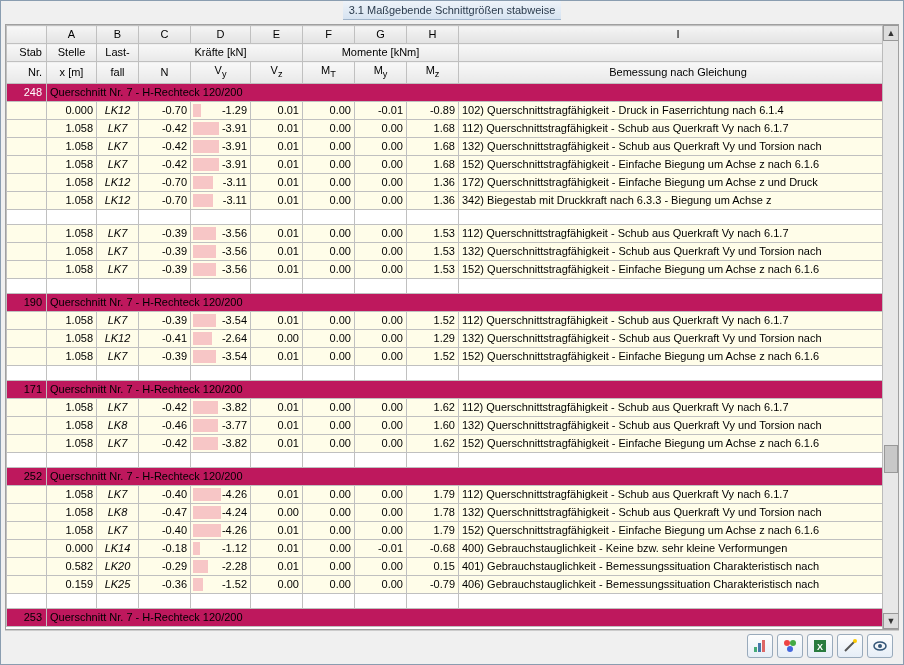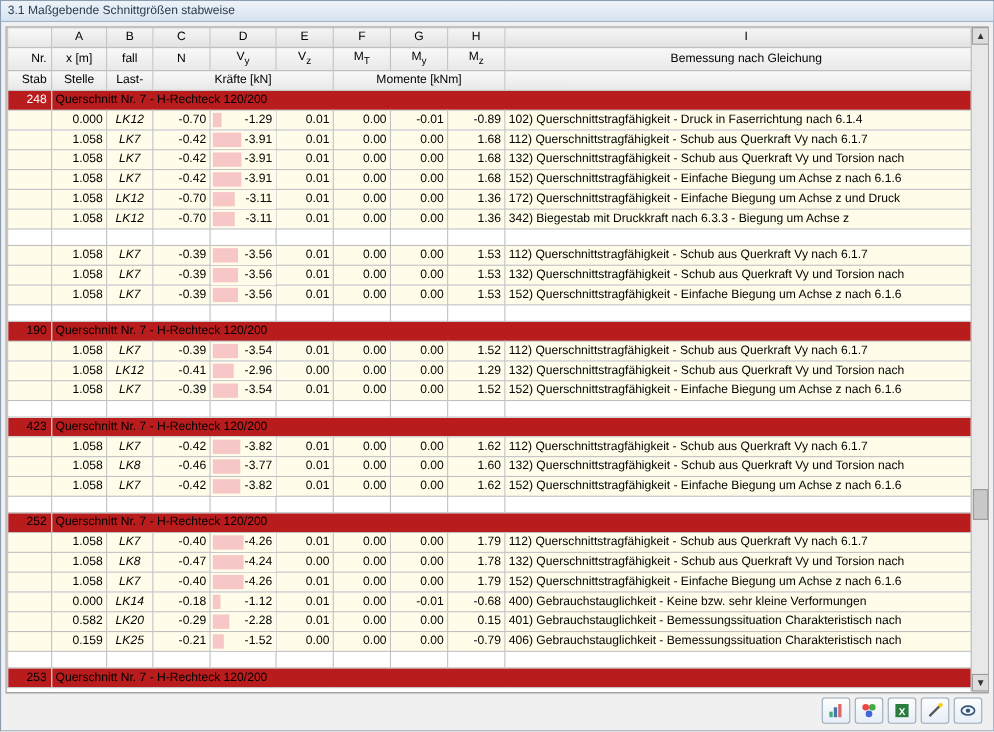--- a/index.html
+++ b/index.html
@@ -10,20 +10,21 @@
     background: #fff;
     overflow: hidden;
   }
   .window {
     width: 904px;
     height: 665px;
     border: 1px solid #8a9db0;
     background: #f0f0f0;
     display: flex;
     flex-direction: column;
+    align-items: center;
   }
   .titlebar {
     background: linear-gradient(#eef3f9, #d6e3f1);
     border-bottom: 1px solid #9fb3c9;
     padding: 3px 6px;
     font-size: 11px;
     color: #2b3b4d;
   }
   .content {
     flex: 1;
@@ -68,21 +69,21 @@
     width: 40px;
     background: linear-gradient(#f8f8f8,#e8e8e8);
     text-align: right;
     padding-right: 4px;
   }
   .stab-active {
     background: #2f6fd5;
     color: #fff;
   }
   .section-row td {
-    background: #b91c1c;
+    background: #be185d;
     font-size: 11px;
   }
   .data-row td {
     background: #fffde9;
     text-align: right;
   }
   .data-row td.txt { text-align: left; }
   .data-row td.center { text-align: center; font-style: italic; }
   .spacer-row td { background: #fff; height: 15px; }
   .vy-cell {
@@ -170,39 +171,39 @@
             <th class="col-letter">B</th>
             <th class="col-letter">C</th>
             <th class="col-letter">D</th>
             <th class="col-letter">E</th>
             <th class="col-letter">F</th>
             <th class="col-letter">G</th>
             <th class="col-letter">H</th>
             <th class="col-letter">I</th>
           </tr>
           <tr>
+            <th class="stab-col">Stab</th>
+            <th>Stelle</th>
+            <th>Last-</th>
+            <th colspan="3">Kräfte [kN]</th>
+            <th colspan="3">Momente [kNm]</th>
+            <th></th>
+          </tr>
+          <tr>
             <th class="stab-col">Nr.</th>
             <th>x [m]</th>
             <th>fall</th>
             <th>N</th>
             <th>V<sub>y</sub></th>
             <th>V<sub>z</sub></th>
             <th>M<sub>T</sub></th>
             <th>M<sub>y</sub></th>
             <th>M<sub>z</sub></th>
             <th>Bemessung nach Gleichung</th>
           </tr>
-          <tr>
-            <th class="stab-col">Stab</th>
-            <th>Stelle</th>
-            <th>Last-</th>
-            <th colspan="3">Kräfte [kN]</th>
-            <th colspan="3">Momente [kNm]</th>
-            <th></th>
-          </tr>
         </thead>
         <tbody id="tbody">
             <tr class="section-row">
               <td class="stab-col stab-active">248</td>
               <td colspan="9" style="text-align: left;">Querschnitt Nr.  7 - H-Rechteck 120/200</td>
             </tr>
             <tr class="data-row">
               <td class="stab-col"></td>
               <td>0.000</td>
               <td class="center" style="text-align: center;">LK12</td>
@@ -348,21 +349,21 @@
               <td>0.00</td>
               <td>0.00</td>
               <td>1.52</td>
               <td class="txt">112) Querschnittstragfähigkeit - Schub aus Querkraft Vy nach 6.1.7</td>
             </tr>
             <tr class="data-row">
               <td class="stab-col"></td>
               <td>1.058</td>
               <td class="center" style="text-align: center;">LK12</td>
               <td>-0.41</td>
-              <td class="vy-cell"><div class="vy-bar" style="width: 19.4554px;"></div><span class="vy-val">-2.96</span></td>
+              <td class="vy-cell"><div class="vy-bar" style="width: 19.4554px;"></div><span class="vy-val">-2.64</span></td>
               <td>0.00</td>
               <td>0.00</td>
               <td>0.00</td>
               <td>1.29</td>
               <td class="txt">132) Querschnittstragfähigkeit - Schub aus Querkraft Vy und Torsion nach</td>
             </tr>
             <tr class="data-row">
               <td class="stab-col"></td>
               <td>1.058</td>
               <td class="center" style="text-align: center;">LK7</td>
@@ -380,21 +381,21 @@
               <td></td>
               <td></td>
               <td></td>
               <td></td>
               <td></td>
               <td></td>
               <td></td>
               <td></td>
             </tr>
             <tr class="section-row">
-              <td class="stab-col">423</td>
+              <td class="stab-col">171</td>
               <td colspan="9" style="text-align: left;">Querschnitt Nr.  7 - H-Rechteck 120/200</td>
             </tr>
             <tr class="data-row">
               <td class="stab-col"></td>
               <td>1.058</td>
               <td class="center" style="text-align: center;">LK7</td>
               <td>-0.42</td>
               <td class="vy-cell"><div class="vy-bar" style="width: 25.108px;"></div><span class="vy-val">-3.82</span></td>
               <td>0.01</td>
               <td>0.00</td>
@@ -499,21 +500,21 @@
               <td>0.01</td>
               <td>0.00</td>
               <td>0.00</td>
               <td>0.15</td>
               <td class="txt">401) Gebrauchstauglichkeit - Bemessungssituation Charakteristisch nach</td>
             </tr>
             <tr class="data-row">
               <td class="stab-col"></td>
               <td>0.159</td>
               <td class="center" style="text-align: center;">LK25</td>
-              <td>-0.21</td>
+              <td>-0.36</td>
               <td class="vy-cell"><div class="vy-bar" style="width: 9.99061px;"></div><span class="vy-val">-1.52</span></td>
               <td>0.00</td>
               <td>0.00</td>
               <td>0.00</td>
               <td>-0.79</td>
               <td class="txt">406) Gebrauchstauglichkeit - Bemessungssituation Charakteristisch nach</td>
             </tr>
             <tr class="spacer-row">
               <td class="stab-col"></td>
               <td></td>

